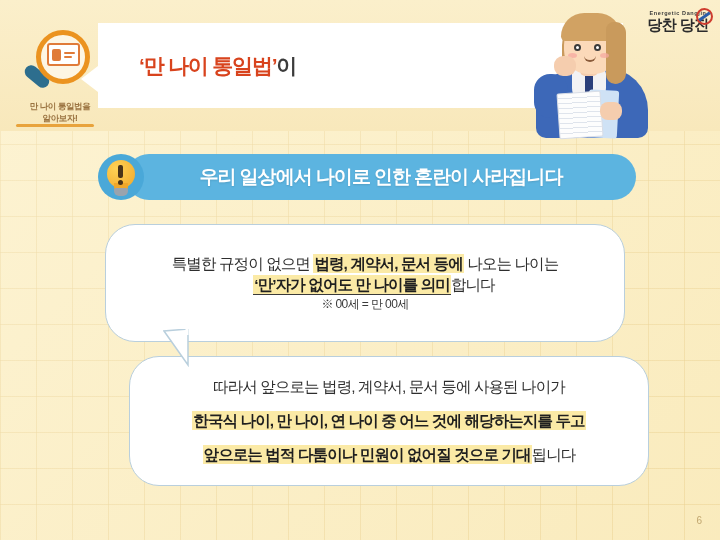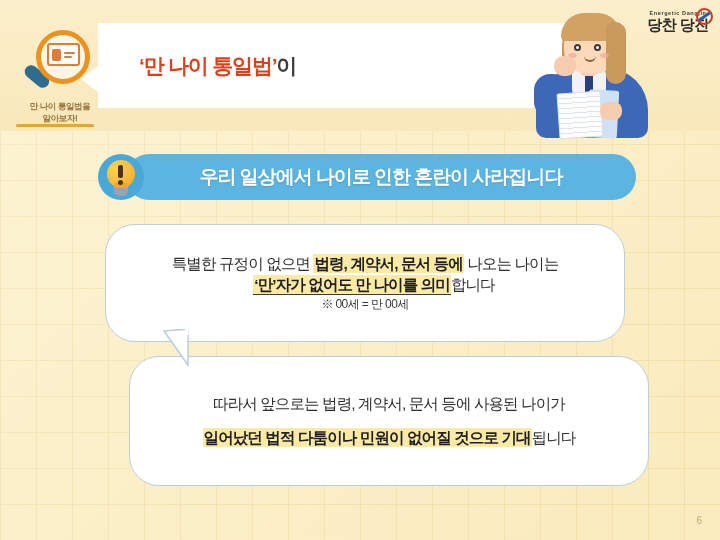--- a/index.html
+++ b/index.html
@@ -278,16 +278,17 @@
     <div class="bx-note">※ 00세 = 만 00세</div>
   </div>
 
 <svg id="bubble-tail" viewBox="0 0 26 38">
   <polygon points="25,0 25,36 1,2" fill="#ffffff" stroke="#b9cfdd" stroke-width="1.5"></polygon>
   <line x1="24" y1="0" x2="24" y2="6" stroke="#ffffff" stroke-width="3"></line>
 </svg>
 
 <div class="content-box" id="box-two">
     <div class="bx-line"><span>따라서 앞으로는 법령, 계약서, 문서 등에 사용된 나이가</span></div>
-    <div class="bx-line"><span class="hl">일어났던 법적 다툼이나 민원이 없어질 것으로 기대</span><span>됩니다</span></div>
+    <div class="bx-line"><span class="hl">한국식 나이, 만 나이, 연 나이 중 어느 것에 해당하는지를 두고</span></div>
+    <div class="bx-line"><span class="hl">앞으로는 법적 다툼이나 민원이 없어질 것으로 기대</span><span>됩니다</span></div>
   </div>
 
 <div id="page-number">6</div>
 
 </body></html>

